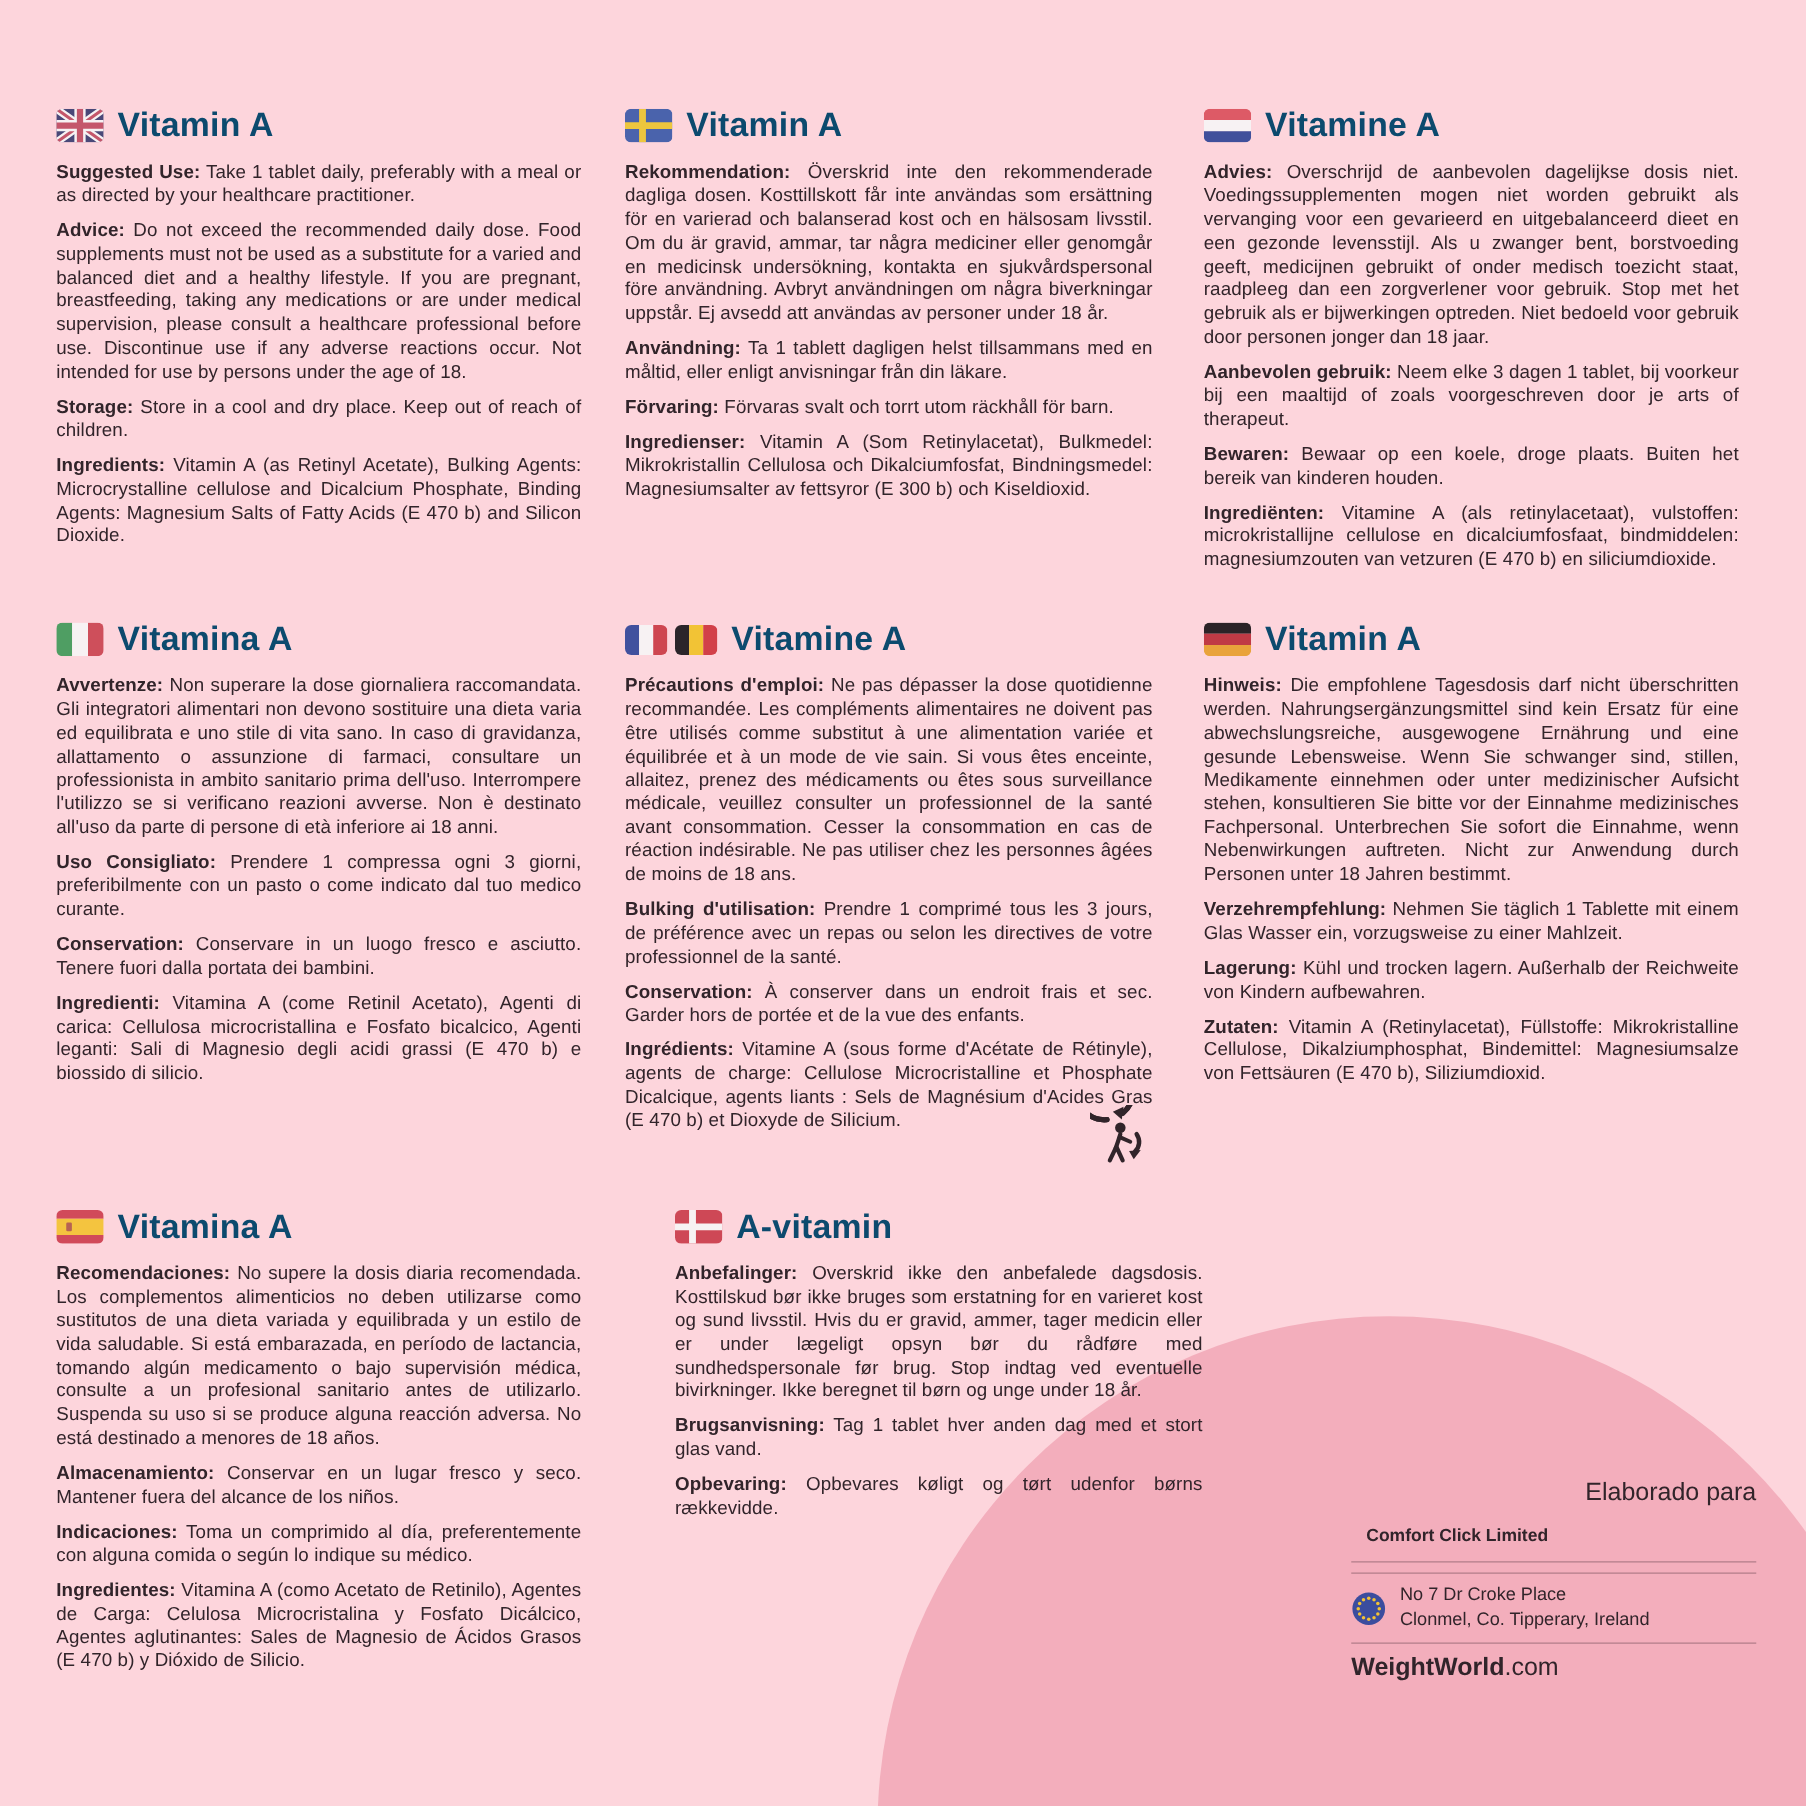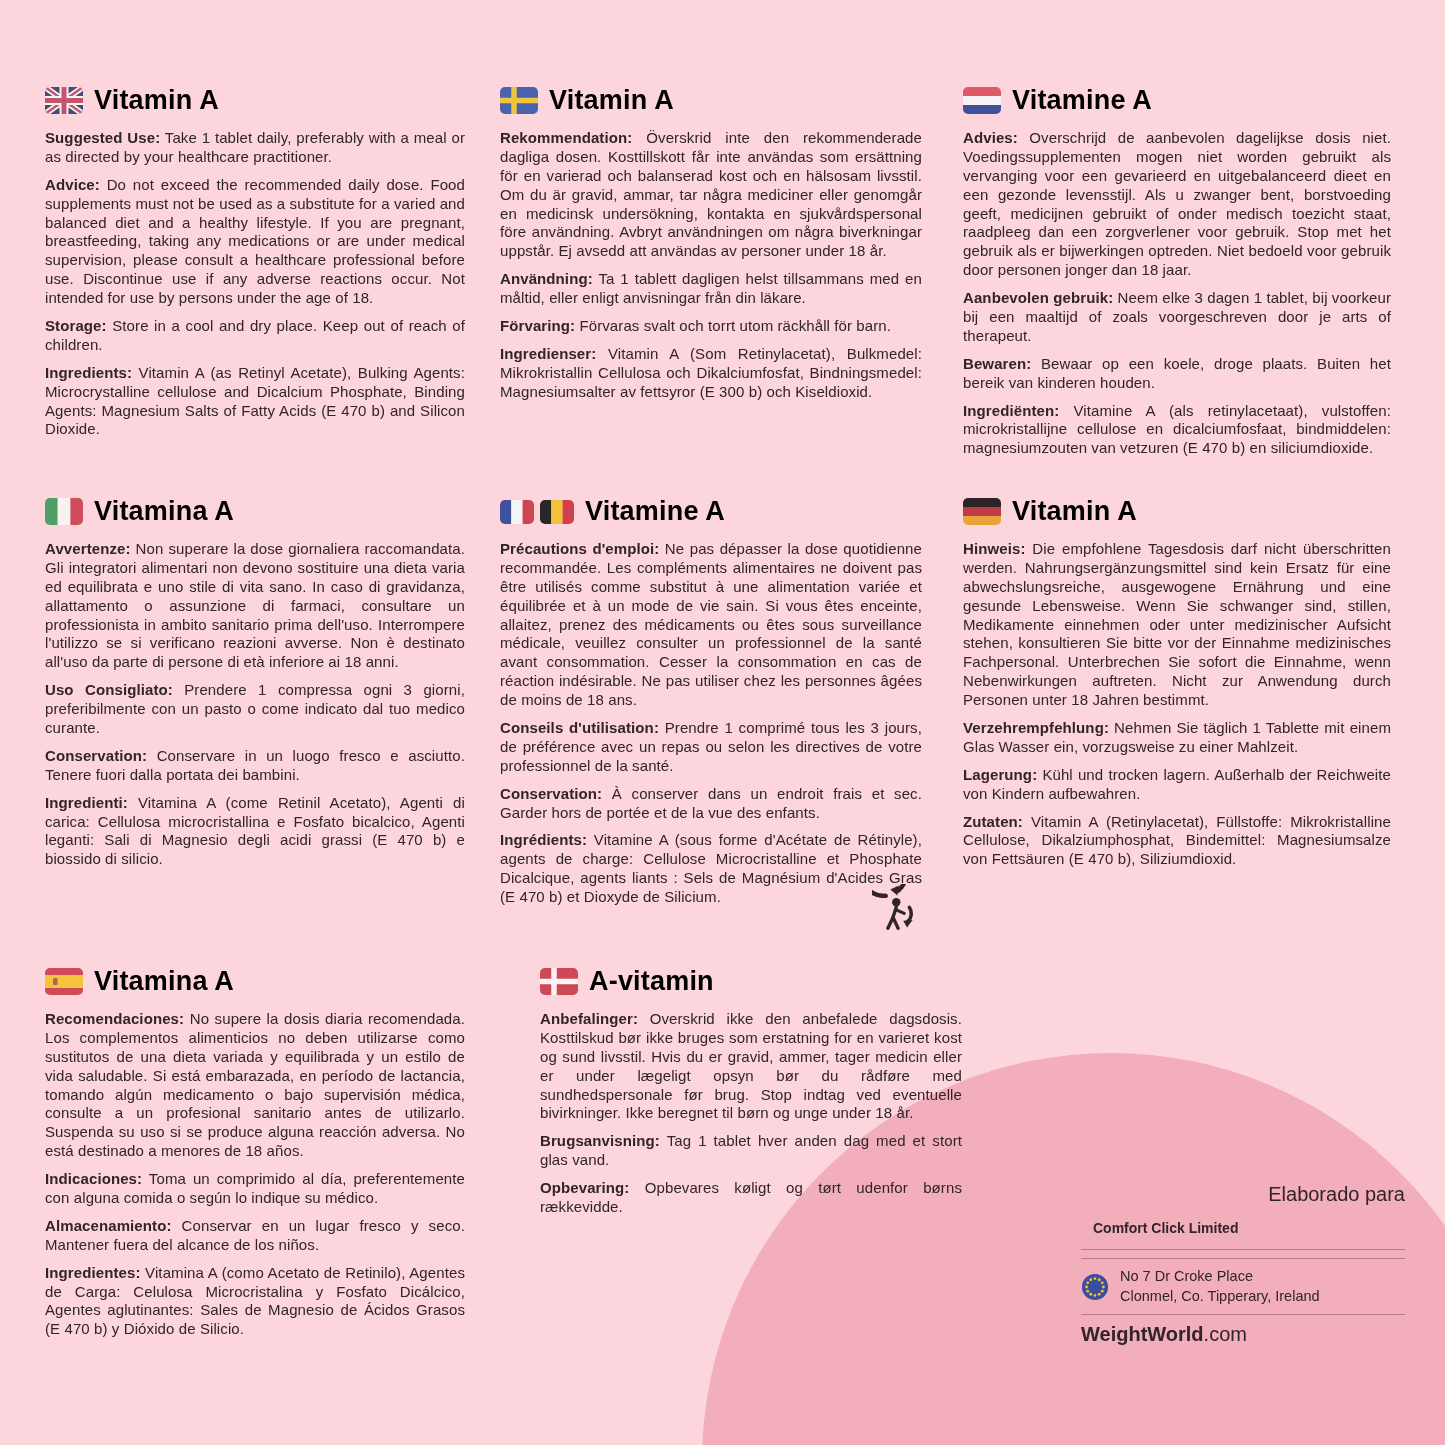--- a/index.html
+++ b/index.html
@@ -1,21 +1,21 @@
 <!DOCTYPE html>
 <html><head>
 <meta charset="utf-8">
 <style>
   html,body{margin:0;padding:0;}
   .canvas{position:relative;width:1445px;height:1445px;background:#fdd5dc;overflow:hidden;
           font-family:"Liberation Sans",sans-serif;color:#31242a;}
   .bg-circle{position:absolute;left:702px;top:1053px;width:818px;height:818px;border-radius:50%;background:#f3aebc;}
   .lang{position:absolute;}
   .heading{display:flex;align-items:center;gap:11px;margin:0 0 13px 0;font-size:27px;font-weight:800;
-           letter-spacing:.2px;color:#000000;}
+           letter-spacing:.2px;color:#0c4a6e;}
   .flagwrap{display:inline-flex;gap:6px;line-height:0;flex:none;}
   .flag{display:inline-block;border-radius:5px;overflow:hidden;line-height:0;}
   .lang p{margin:0 0 9px 0;font-size:15px;line-height:1.26;text-align:justify;letter-spacing:.1px;}
   .lang p b{font-weight:700;}
   .triman{position:absolute;left:872px;top:884px;width:56px;height:56px;}
   .mfr{position:absolute;left:1081px;top:1181px;width:324px;}
   .mfr .intro{margin:0;font-size:20px;line-height:1.3;text-align:right;}
   .mfr .company{margin:12px;font-size:14px;font-weight:700;line-height:1.3;}
   .sep{border:none;border-top:1.5px solid rgba(72,46,54,.38);margin:8px 0;}
   .addr-row{display:flex;gap:11px;align-items:center;}
@@ -109,21 +109,21 @@
             </svg></span>
         <span class="flag"><svg width="34" height="24" viewBox="0 0 34 24">
               <rect width="11.3" height="24" x="0" fill="#2b252a"></rect>
               <rect width="11.3" height="24" x="11.3" fill="#f2c335"></rect>
               <rect width="11.4" height="24" x="22.6" fill="#d24049"></rect>
             </svg></span>
       </span>
       <span>Vitamine A</span>
     </h2>
     <p><b>Précautions d'emploi:</b> <span>Ne pas dépasser la dose quotidienne recommandée. Les compléments alimentaires ne doivent pas être utilisés comme substitut à une alimentation variée et équilibrée et à un mode de vie sain. Si vous êtes enceinte, allaitez, prenez des médicaments ou êtes sous surveillance médicale, veuillez consulter un professionnel de la santé avant consommation. Cesser la consommation en cas de réaction indésirable. Ne pas utiliser chez les personnes âgées de moins de 18 ans.</span></p>
-    <p><b>Conseils d'utilisation:</b> <span>Prendre 1 comprimé tous les 3 jours, de préférence avec un repas ou selon les directives de votre professionnel de la santé.</span></p>
+    <p><b>Bulking d'utilisation:</b> <span>Prendre 1 comprimé tous les 3 jours, de préférence avec un repas ou selon les directives de votre professionnel de la santé.</span></p>
     <p><b>Conservation:</b> <span>À conserver dans un endroit frais et sec. Garder hors de portée et de la vue des enfants.</span></p>
     <p><b>Ingrédients:</b> <span>Vitamine A (sous forme d'Acétate de Rétinyle), agents de charge: Cellulose Microcristalline et Phosphate Dicalcique, agents liants : Sels de Magnésium d'Acides Gras (E 470 b) et Dioxyde de Silicium.</span></p>
   </section>
 
   <section class="lang" style="left:963px;top:496px;width:428px;">
     <h2 class="heading">
       <span class="flagwrap">
           <span class="flag"><svg width="38" height="27" viewBox="0 0 38 27">
               <rect width="38" height="9" y="0" fill="#2b2327"></rect>
               <rect width="38" height="9" y="9" fill="#c03a45"></rect>
@@ -144,22 +144,22 @@
           <span class="flag"><svg width="38" height="27" viewBox="0 0 38 27">
               <rect width="38" height="7" y="0" fill="#d14a5a"></rect>
               <rect width="38" height="13" y="7" fill="#f4c43f"></rect>
               <rect width="38" height="7" y="20" fill="#d14a5a"></rect>
               <rect x="8" y="10" width="4.5" height="7" rx="1" fill="#b66253"></rect>
             </svg></span>
         </span>
       <span>Vitamina A</span>
     </h2>
     <p><b>Recomendaciones:</b> <span>No supere la dosis diaria recomendada. Los complementos alimenticios no deben utilizarse como sustitutos de una dieta variada y equilibrada y un estilo de vida saludable. Si está embarazada, en período de lactancia, tomando algún medicamento o bajo supervisión médica, consulte a un profesional sanitario antes de utilizarlo. Suspenda su uso si se produce alguna reacción adversa. No está destinado a menores de 18 años.</span></p>
+    <p><b>Almacenamiento:</b> <span>Conservar en un lugar fresco y seco. Mantener fuera del alcance de los niños.</span></p>
     <p><b>Indicaciones:</b> <span>Toma un comprimido al día, preferentemente con alguna comida o según lo indique su médico.</span></p>
-    <p><b>Almacenamiento:</b> <span>Conservar en un lugar fresco y seco. Mantener fuera del alcance de los niños.</span></p>
     <p><b>Ingredientes:</b> <span>Vitamina A (como Acetato de Retinilo), Agentes de Carga: Celulosa Microcristalina y Fosfato Dicálcico, Agentes aglutinantes: Sales de Magnesio de Ácidos Grasos (E 470 b) y Dióxido de Silicio.</span></p>
   </section>
 
   <section class="lang" style="left:500px;top:966px;width:422px;margin-left:40px;">
     <h2 class="heading">
       <span class="flagwrap">
           <span class="flag"><svg width="38" height="27" viewBox="0 0 38 27">
               <rect width="38" height="27" fill="#ce4856"></rect>
               <path d="M14 0 V27 M0 13.5 H38" stroke="#f7f2f3" stroke-width="5.5"></path>
             </svg></span>

